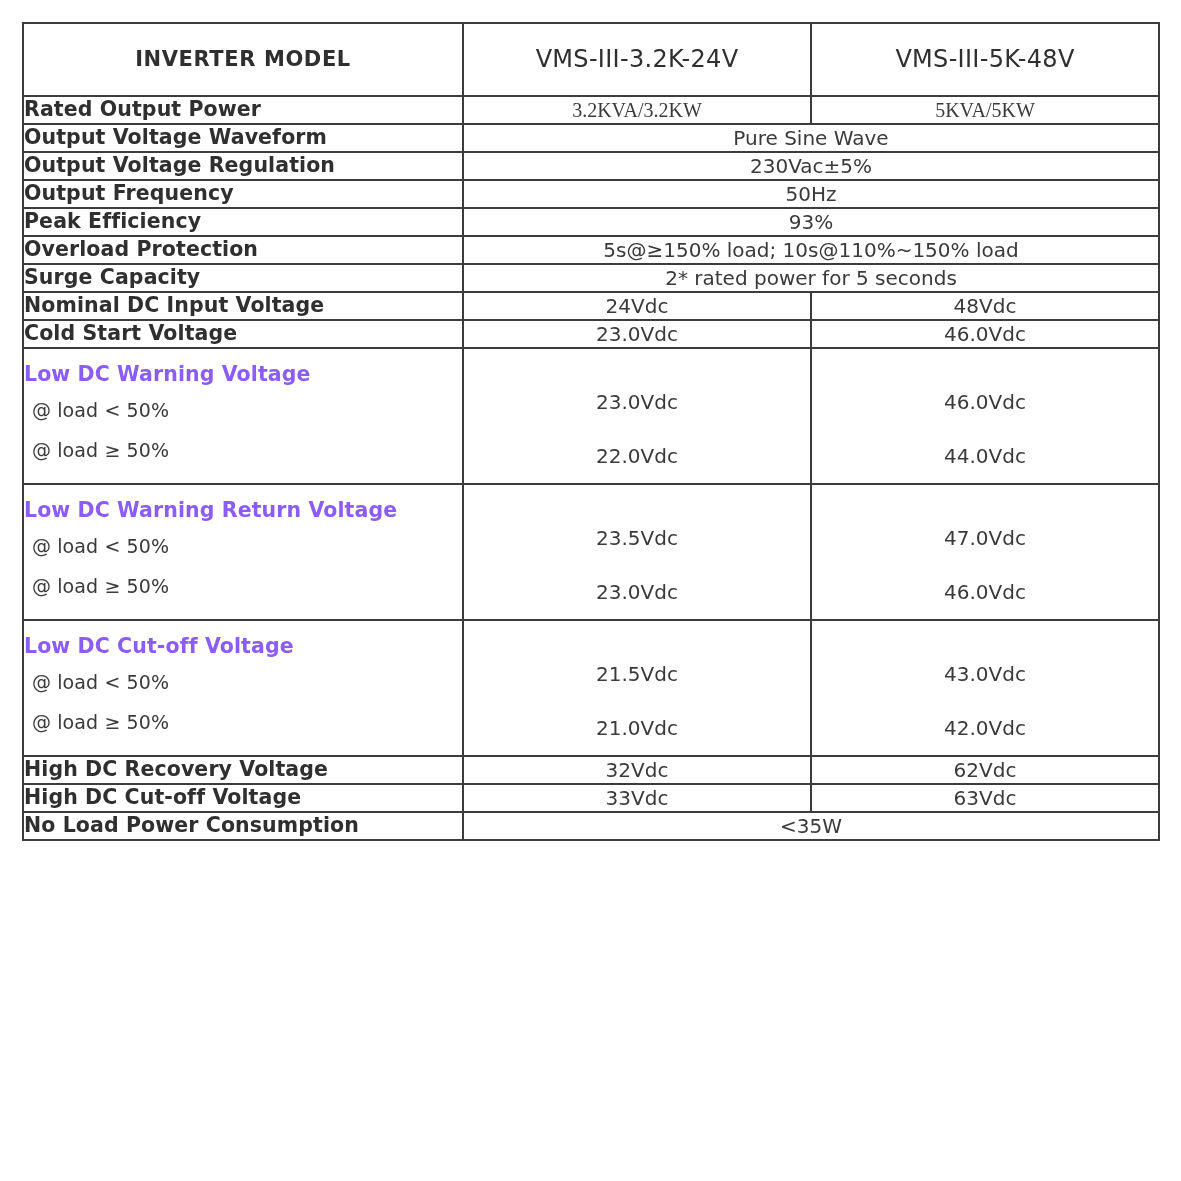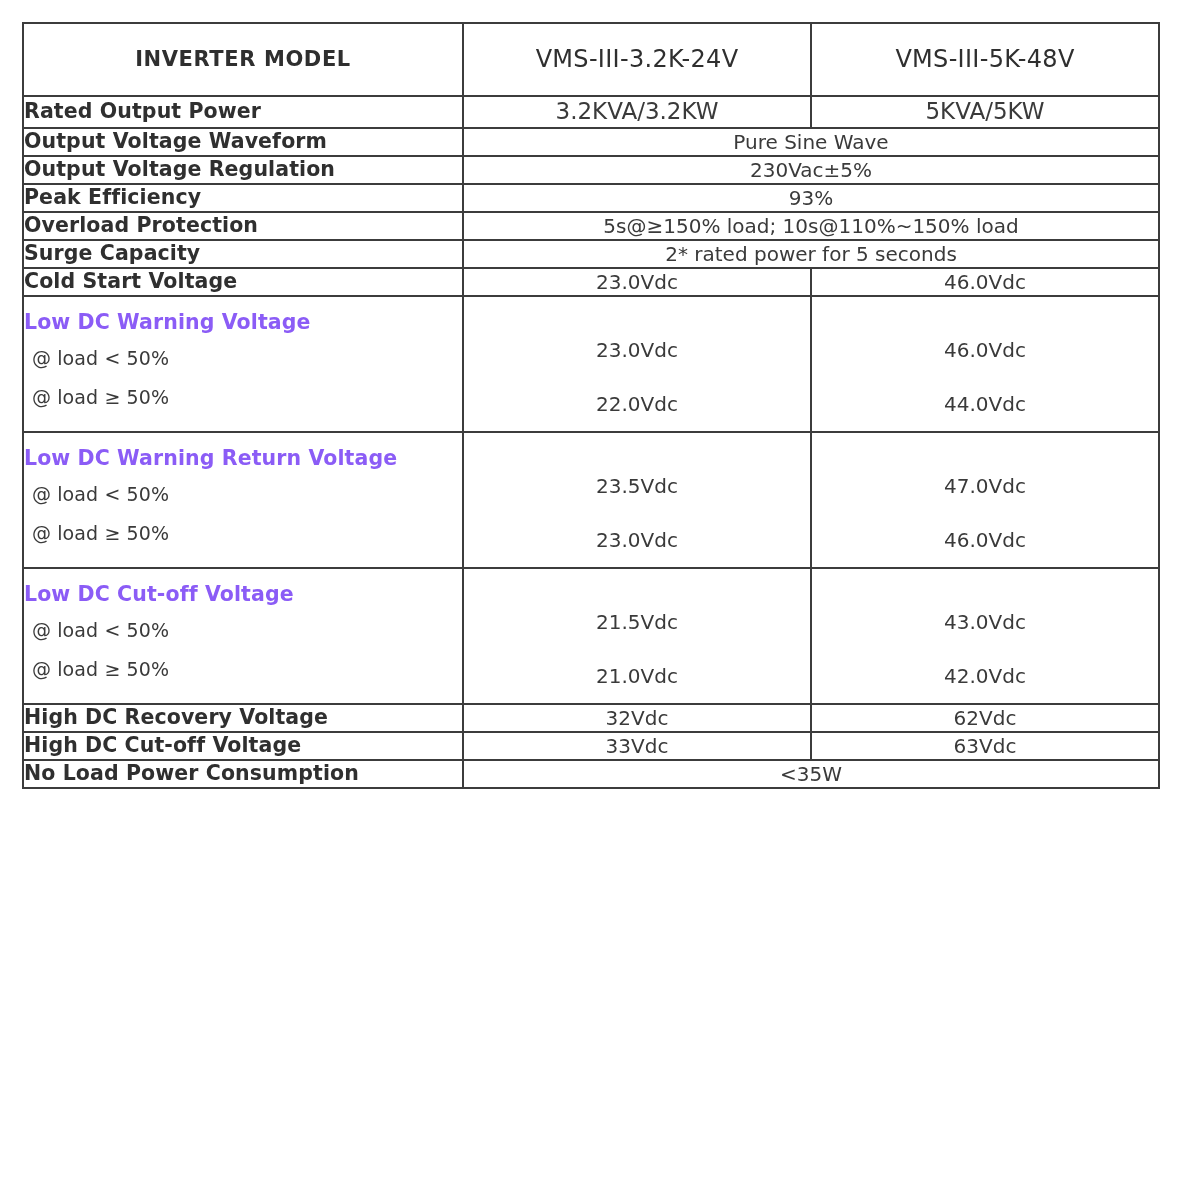--- a/index.html
+++ b/index.html
@@ -64,21 +64,22 @@
     border-radius: 11px;
   }
   .val.head {
     font-size: 24px;
     color: #2f2f2f;
     padding-top: 20px;
     padding-bottom: 20px;
     letter-spacing: 0.3px;
   }
   .val.small {
-    font-size: 23px;
+    font-size: 20px;
+    font-family: Liberation Serif, serif;
   }
   .val.wide {
     font-size: 20px;
     margin-top: 15px;
   }
 
   
   .lab .grp-title {
     display: block;
     font-weight: bold;
@@ -134,36 +135,45 @@
       <tr>
         <td class="lab">Output Voltage Waveform</td>
         <td class="val wide" colspan="2">Pure Sine Wave</td>
       </tr>
 
       <tr>
         <td class="lab">Output Voltage Regulation</td>
         <td class="val wide" colspan="2">230Vac±5%</td>
       </tr>
 
+      <tr>
+        <td class="lab">Output Frequency</td>
+        <td class="val wide" colspan="2">50Hz</td>
+      </tr>
 
       <tr>
         <td class="lab">Peak Efficiency</td>
         <td class="val wide" colspan="2">93%</td>
       </tr>
 
       <tr>
         <td class="lab">Overload Protection</td>
         <td class="val wide" colspan="2">5s@≥150% load; 10s@110%~150% load</td>
       </tr>
 
       <tr>
         <td class="lab">Surge Capacity</td>
         <td class="val wide" colspan="2">2* rated power for 5 seconds</td>
       </tr>
 
+      <tr>
+        <td class="lab">Nominal DC Input Voltage</td>
+        <td class="val">24Vdc</td>
+        <td class="val">48Vdc</td>
+      </tr>
 
       <tr>
         <td class="lab">Cold Start Voltage</td>
         <td class="val">23.0Vdc</td>
         <td class="val">46.0Vdc</td>
       </tr>
 
       <tr>
         <td class="lab">
           <span class="grp-title">Low DC Warning Voltage</span>

